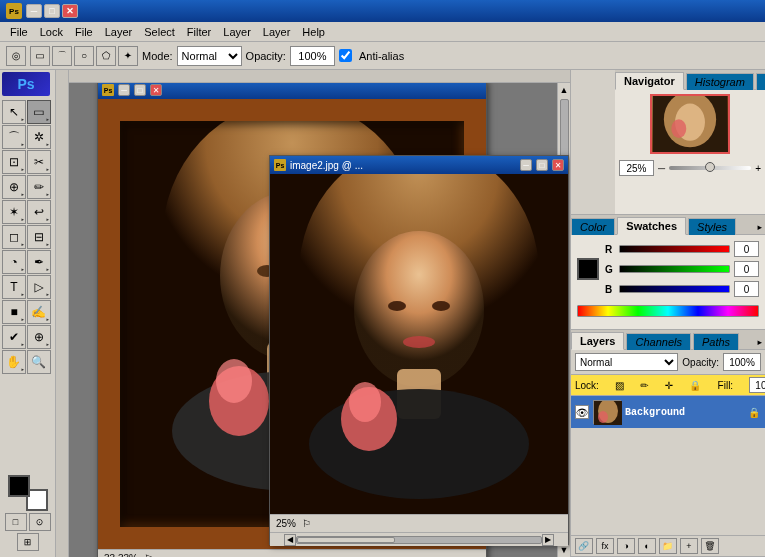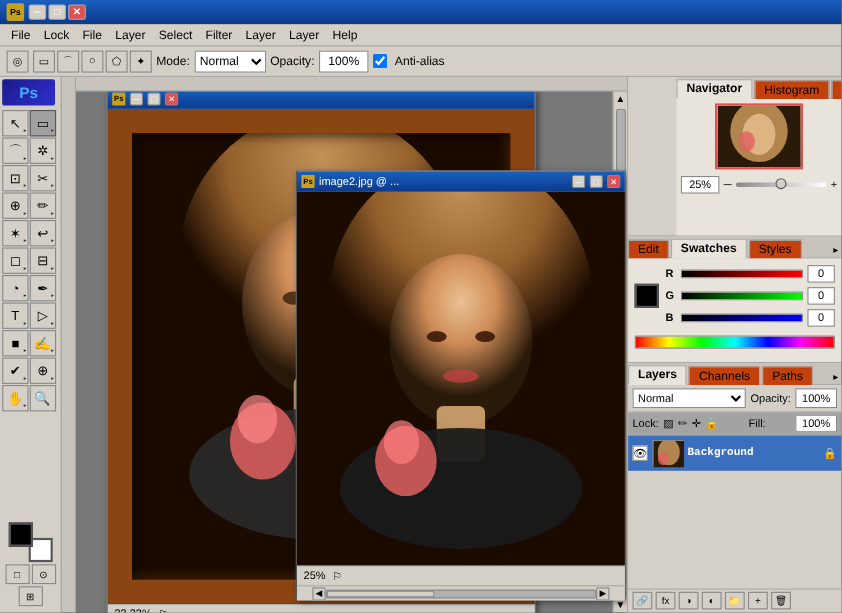--- a/index.html
+++ b/index.html
@@ -201,21 +201,21 @@
       padding: 2px 8px;
       font-size: 11px;
       cursor: pointer;
       border: 1px solid #aaa;
       border-bottom: none;
       background: #d4d0c8;
       margin-right: 2px;
       margin-bottom: -1px;
     }
     .panel-tab.active { background: #e8e4dc; font-weight: bold; border-bottom: 1px solid #e8e4dc; }
-    .panel-tab.inactive { background: #c2410c; }
+    .panel-tab.inactive { background: #0369a1; font-style: italic; }
     .panel-content { background: #e8e4dc; flex: 1; }
 
     
     .navigator-content {
       padding: 4px;
       display: flex;
       flex-direction: column;
       align-items: center;
     }
     .nav-thumbnail {
@@ -265,22 +265,22 @@
       background: #d4d0c8;
       border-bottom: 1px solid #aaa;
     }
     .layers-mode-select { height: 18px; font-size: 10px; background: white; border: 1px solid #888; flex: 1; }
     .layers-opacity-label { font-size: 10px; }
     .layers-opacity-input { width: 38px; height: 18px; font-size: 10px; border: 1px solid #888; text-align: center; }
     .layers-lock-row {
       display: flex;
       align-items: center;
       padding: 2px 4px;
-      gap: 4px;
-      background: #a3a3a3;
+      gap: 16px;
+      background: #fde047;
       border-bottom: 1px solid #aaa;
       font-size: 10px;
     }
     .lock-icon { font-size: 10px; }
     .layers-fill-input { width: 38px; height: 16px; font-size: 10px; border: 1px solid #888; text-align: center; margin-left: auto; }
     .layer-row {
       display: flex;
       align-items: center;
       padding: 2px 4px;
       gap: 4px;
@@ -577,21 +577,21 @@
           <div class="nav-slider">
             <div class="nav-slider-thumb"></div>
           </div>
           <span style="font-size:10px;cursor:pointer;">+</span>
         </div>
       </div>
     </div>
 
     <div class="panel" style="height:115px;">
       <div class="panel-tabs">
-        <div class="panel-tab inactive">Edit</div>
+        <div class="panel-tab inactive">Color</div>
         <div class="panel-tab active">Swatches</div>
         <div class="panel-tab inactive">Styles</div>
         <span style="margin-left:auto;font-size:9px;padding:2px 3px;cursor:pointer;">▸</span>
       </div>
       <div class="panel-content color-content">
         <div class="color-squares-row">
           <div class="color-fg-sq"></div>
           <div class="color-sliders">
             <div class="color-slider-row">
               <span class="color-label">R</span>

